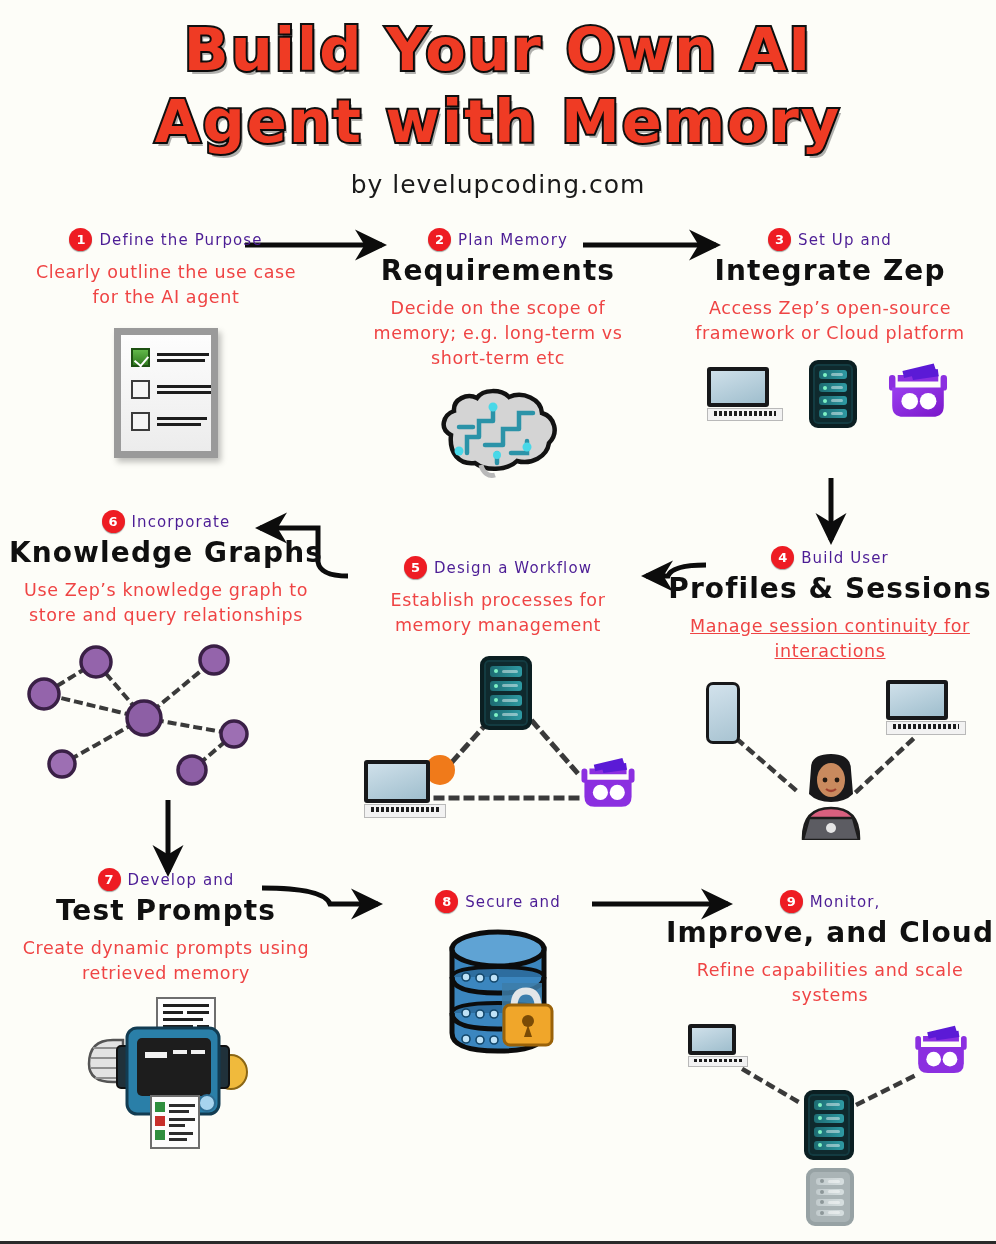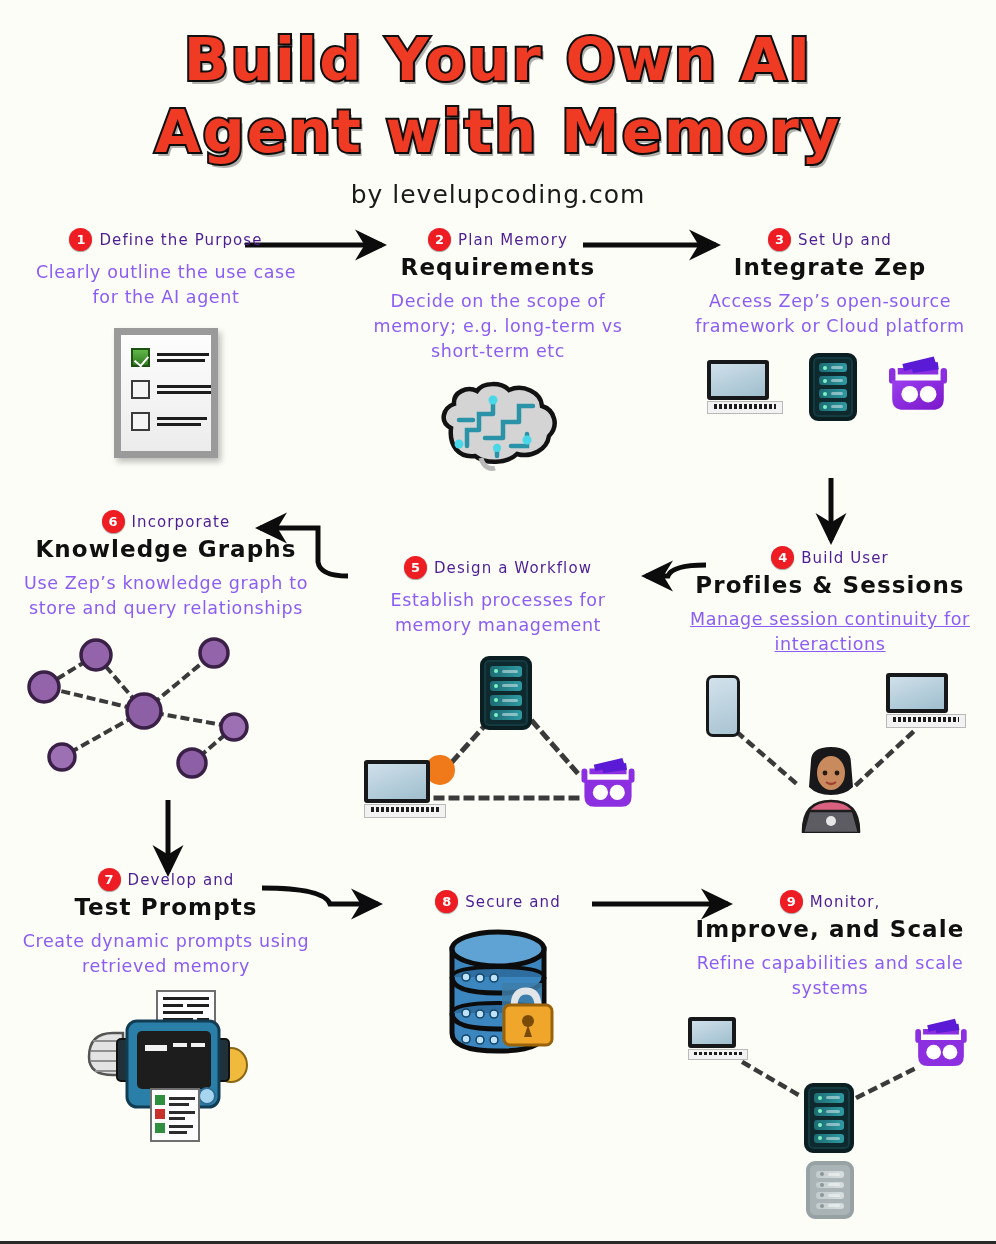--- a/index.html
+++ b/index.html
@@ -7,21 +7,21 @@
   body {
     width: 996px; height: 1244px;
     background: #fdfdf8;
     font-family: "DejaVu Sans", sans-serif;
     overflow: hidden;
     position: relative;
   }
   .page { position: relative; width: 996px; height: 1244px; }
 
   
-  .title-block { text-align: center; padding-top: 24px; }
+  .title-block { text-align: center; padding-top: 14px; }
   .title-line {
     font-family: "DejaVu Sans", sans-serif;
     font-weight: bold;
     font-size: 59px;
     line-height: 72px;
     letter-spacing: 2px;
     color: #ef3b24;
     -webkit-text-stroke: 4px #111;
     paint-order: stroke fill;
     text-shadow: 3px 4px 0 rgba(0,0,0,0.30);
@@ -51,26 +51,26 @@
     display: inline-flex; align-items: center; justify-content: center;
     flex: 0 0 auto;
     box-shadow: 0 1px 1px rgba(0,0,0,.35);
     line-height: 1;
   }
   .step-title {
     font-weight: normal; font-size: 15px; color: #4c1d95;
     letter-spacing: 1.1px;
   }
   .step-title2 {
-    font-weight: bold; font-size: 23px; color: #101010;
+    font-weight: bold; font-size: 28px; color: #101010;
     letter-spacing: 1.1px;
     margin-top: 3px;
   }
   .step-desc {
-    font-size: 17.5px; color: #8b5cf6; line-height: 25px;
+    font-size: 17.5px; color: #ef4444; line-height: 25px;
     letter-spacing: .6px;
     margin: 9px auto 0;
     max-width: 300px;
   }
 
   .art { margin-top: 10px; display: flex; align-items: center; justify-content: center; }
 
   
   .connectors {
     position: absolute; inset: 0; width: 996px; height: 1244px;
@@ -540,21 +540,21 @@
           </svg>
         </div>
       </div>
     </div>
 
     <div class="col">
       <div class="step-head" style="margin-top:22px;">
         <span class="badge">9</span>
         <span class="step-title">Monitor,</span>
       </div>
-      <div class="step-title2">Improve, and Scale</div>
+      <div class="step-title2">Improve, and Cloud</div>
       <div class="step-desc" style="max-width:290px;">Refine capabilities and scale systems</div>
       <div class="art" style="margin-top:8px;">
         <div style="position:relative;width:300px;height:200px;">
           <svg viewBox="0 0 300 200" width="300" height="200" style="position:absolute;inset:0;">
             <g stroke="#3a3a3a" stroke-width="4.5" stroke-dasharray="5 9" stroke-linecap="square" fill="none">
               <line x1="64" y1="54" x2="122" y2="88"></line>
               <line x1="178" y1="88" x2="238" y2="58"></line>
             </g>
           </svg>
 

